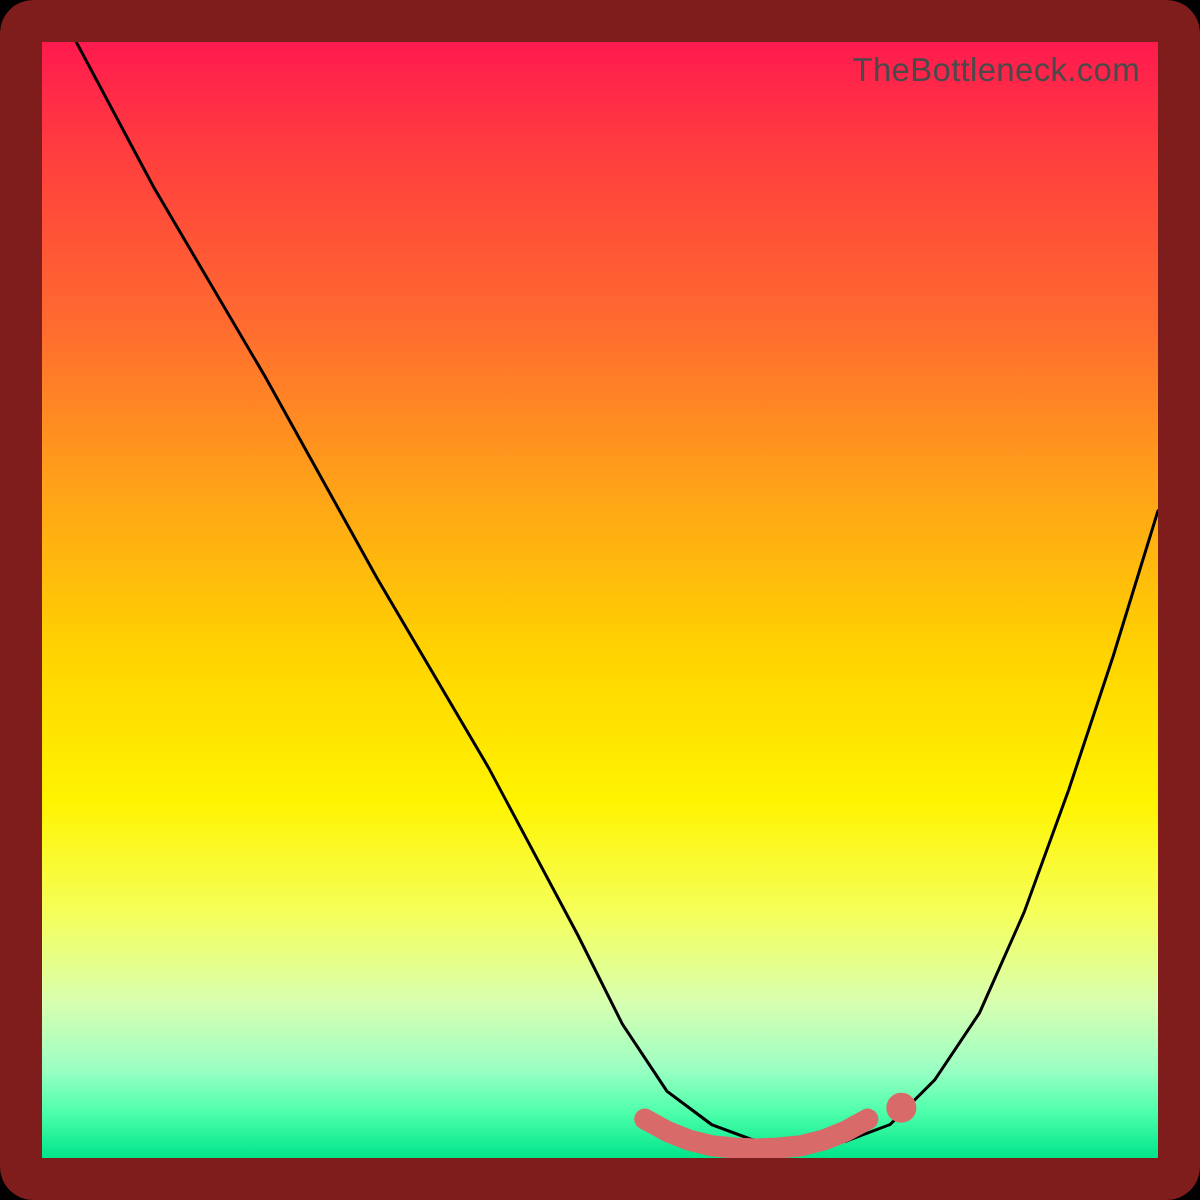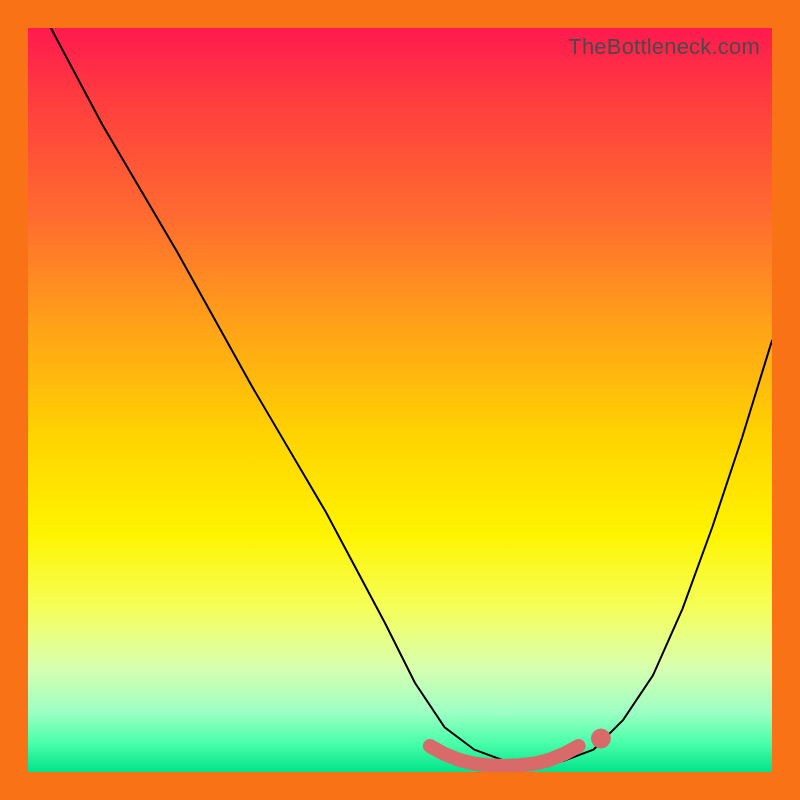--- a/index.html
+++ b/index.html
@@ -8,21 +8,22 @@
     width: 800px;
     height: 800px;
     background: #000;
     overflow: hidden;
     font-family: Arial, Helvetica, sans-serif;
   }
   .frame {
     position: relative;
     width: 800px;
     height: 800px;
-    background: #f97316;
+    background: #7f1d1d;
+    border-radius: 22px;
   }
   .plot {
     position: absolute;
     left: 28px;
     top: 28px;
     width: 744px;
     height: 744px;
     background: linear-gradient(
       to bottom,
       #ff1a4f 0%,

